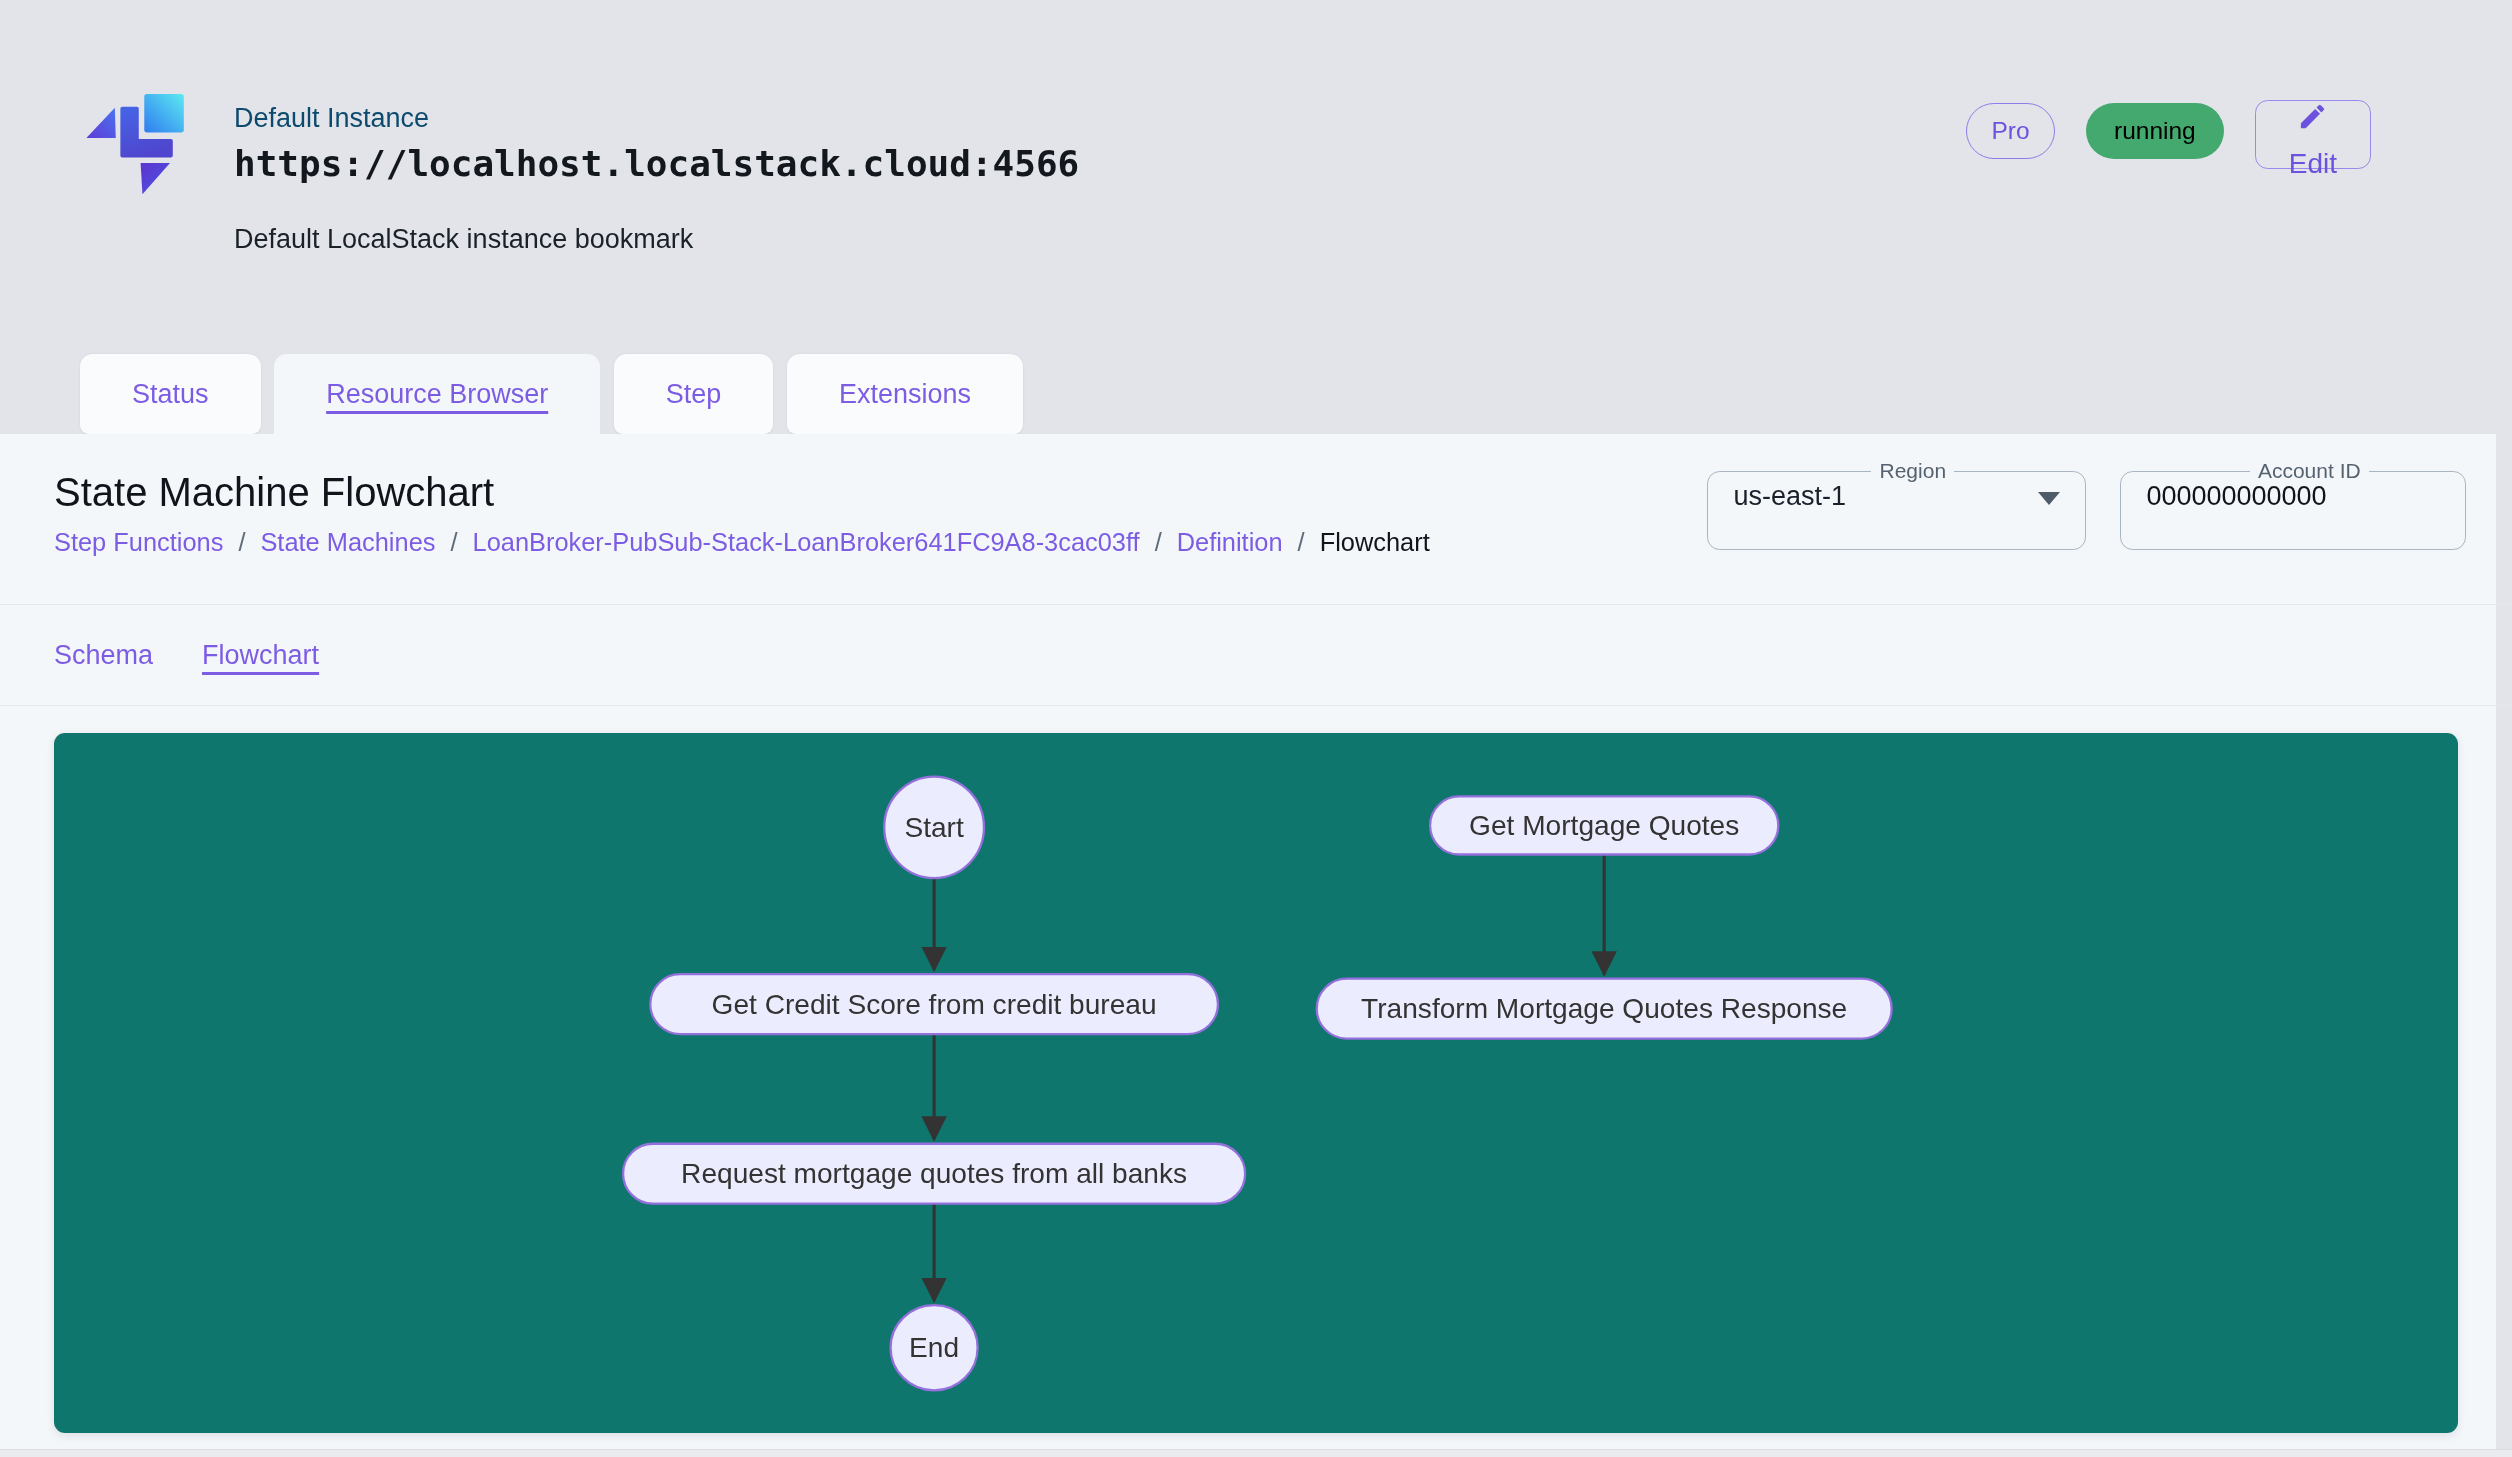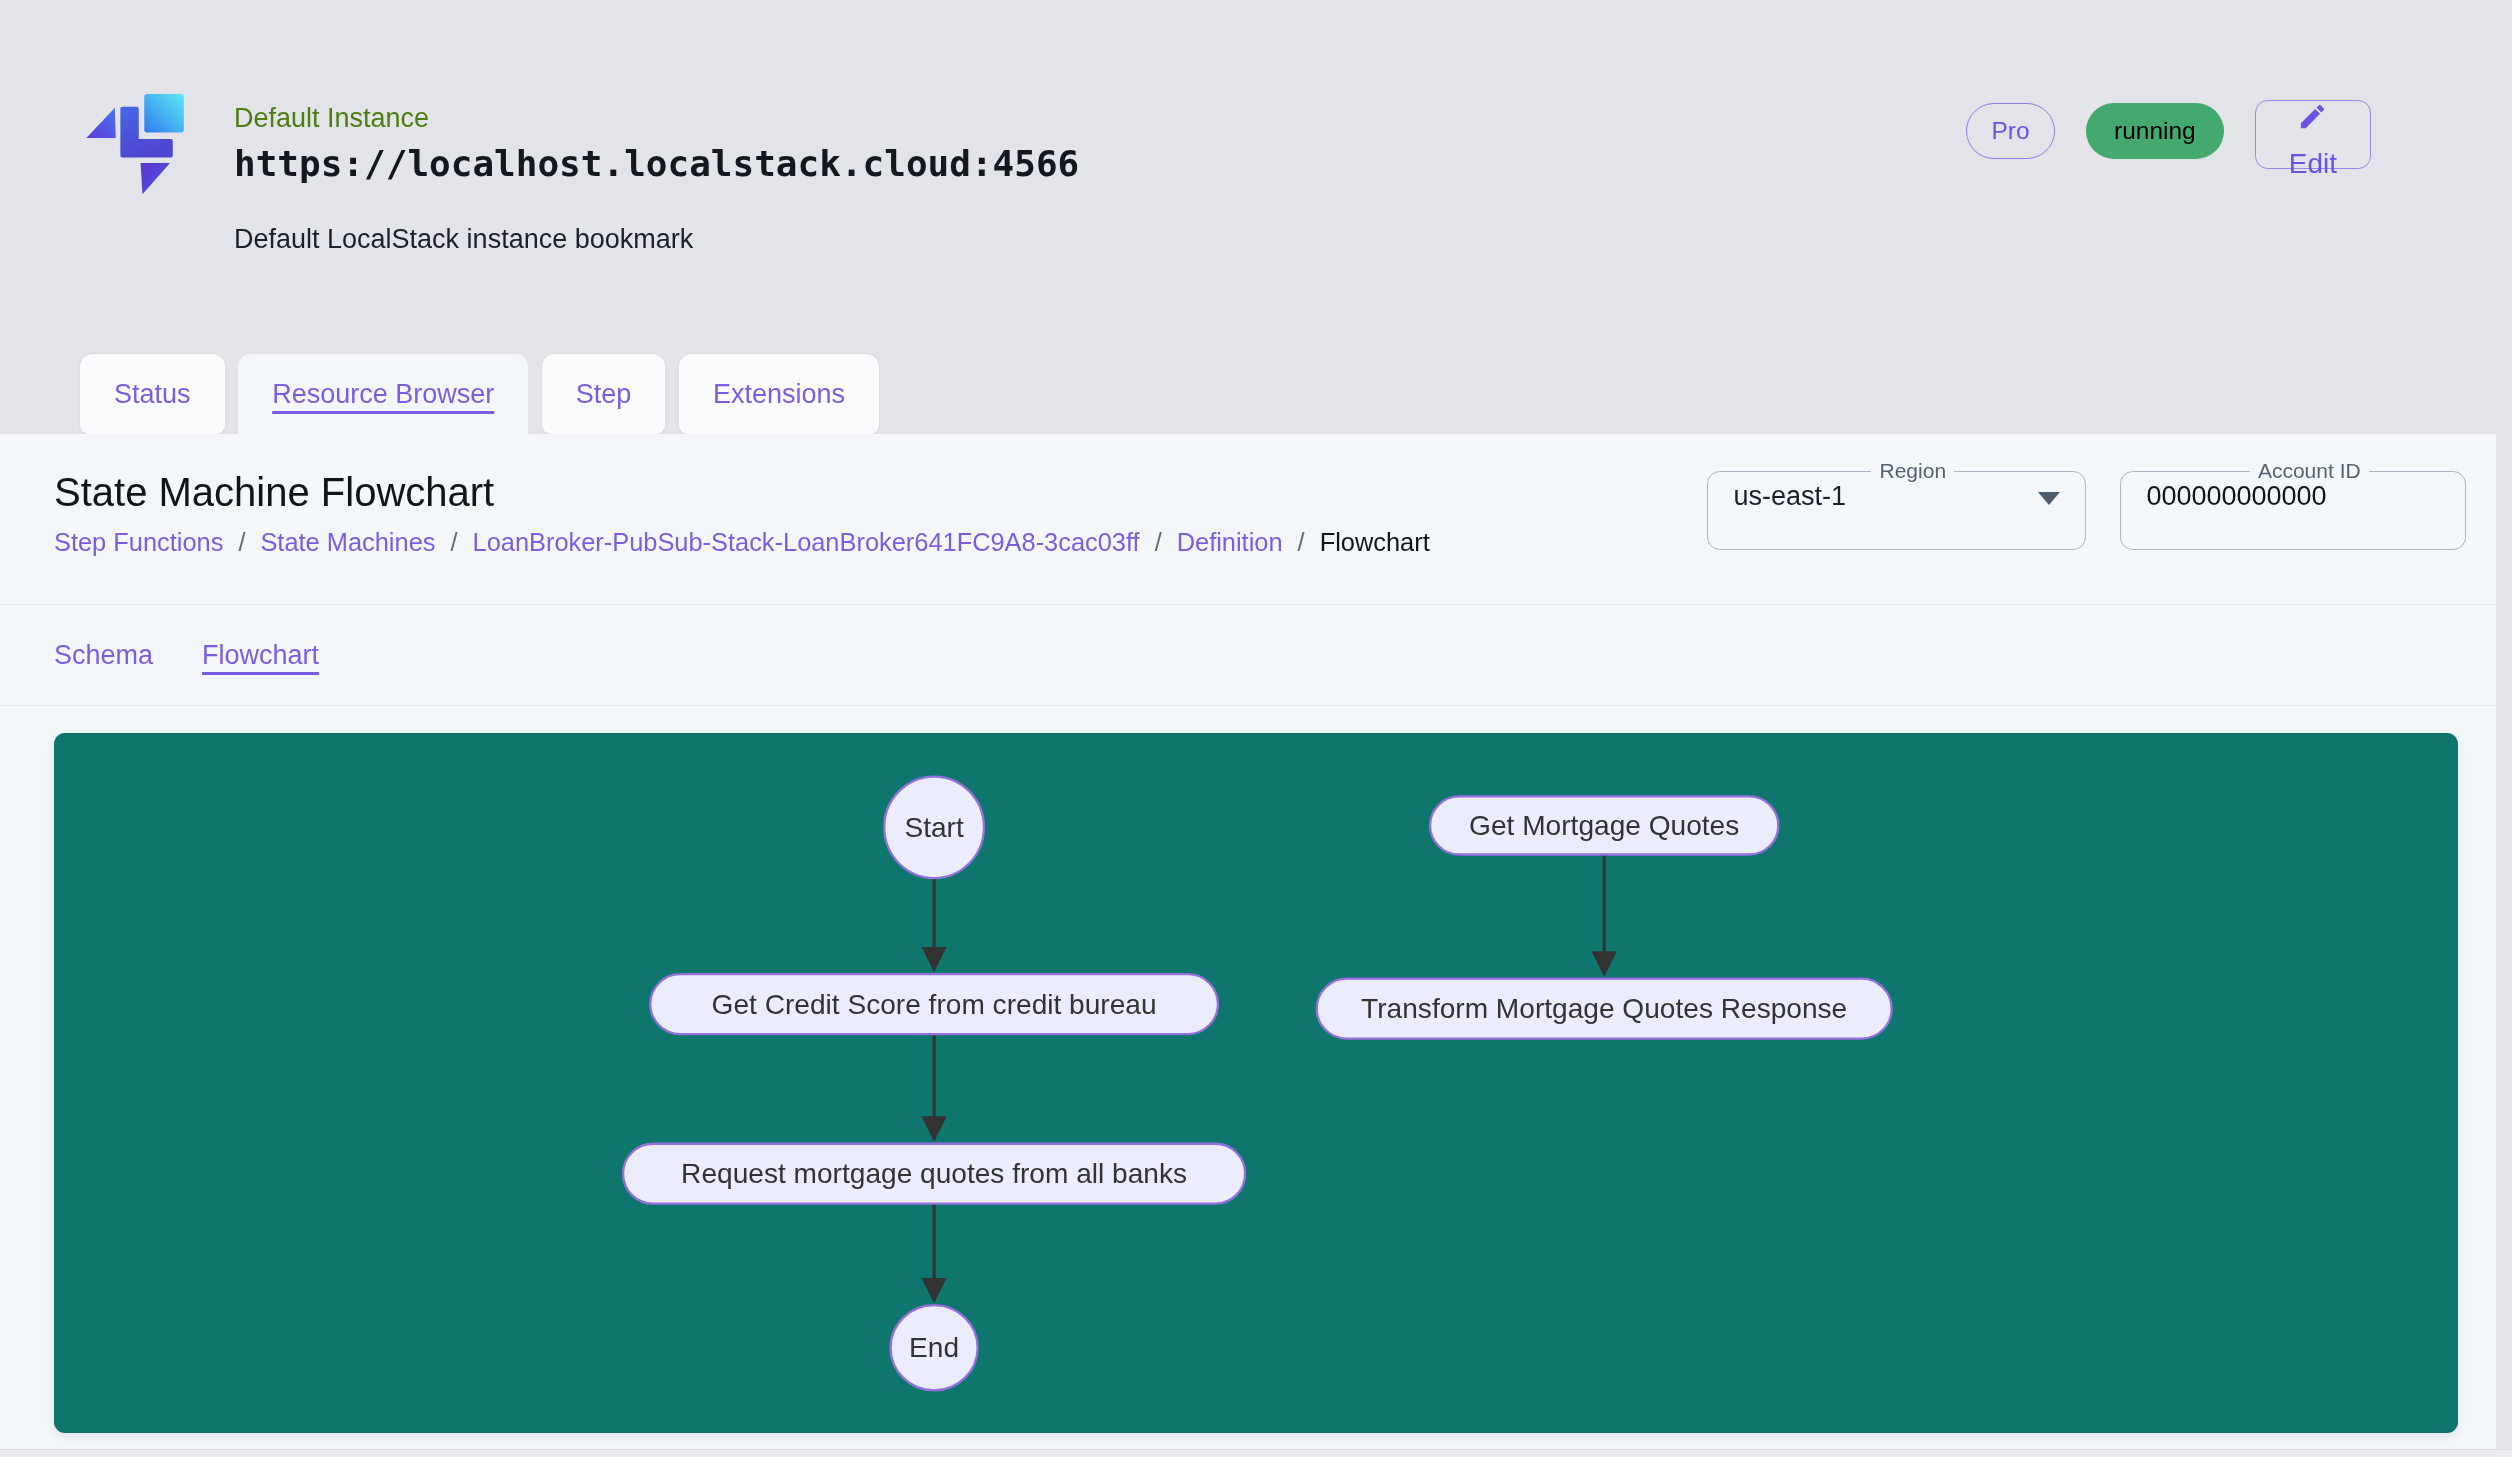--- a/index.html
+++ b/index.html
@@ -3,35 +3,35 @@
 <meta charset="utf-8">
 <style>
   * { margin:0; padding:0; box-sizing:border-box; }
   html,body { width:2512px; height:1457px; }
   body { font-family:"Liberation Sans", sans-serif; background:#e2e4e9; overflow:hidden; }
   .screen { position:relative; width:2512px; height:1457px; background:#e2e4e9; }
 
   
   .logo { position:absolute; left:85px; top:93px; }
   .inst-block { position:absolute; left:234px; top:102px; }
-  .inst-name { font-size:27px; color:#4d7c0f; line-height:1.2; }
+  .inst-name { font-size:27px; color:#0c4a6e; line-height:1.2; }
   .inst-url  { font-family:"DejaVu Sans Mono", monospace; font-weight:bold; font-size:36px; color:#13181e; margin-top:9px; }
   .inst-desc { font-size:27px; color:#1b2129; margin-top:40px; }
   .header-actions { position:absolute; top:100px; right:141px; display:flex; align-items:flex-start; gap:31px; }
   .pill { display:inline-flex; align-items:center; justify-content:center; height:56px; border-radius:28px; font-size:24.5px; padding:0 24.5px; margin-top:2.7px; }
   .pill-pro { border:1.8px solid #8f7ce9; color:#6c52de; background:transparent; }
   .pill-running { background:#44a96e; color:#000000; padding:0 28px; }
   .edit-btn { display:inline-flex; align-items:center; gap:16.3px; height:69px; margin-top:0;
               padding:0 33px; border:1.8px solid #9a89ec; border-radius:12.7px; background:transparent;
               color:#6c52de; font-size:28px; font-family:"Liberation Sans",sans-serif; cursor:pointer;flex-direction:column; }
 
   
   .tabs { position:absolute; left:80px; top:354px; height:80px; display:flex; gap:13.6px; }
   .tab { height:80px; background:#fafbfd; border-radius:12.7px 12.7px 9px 9px; color:#7c5ce3;
-         font-size:27px; display:flex; align-items:center; justify-content:center; padding:0 34px;
+         font-size:27px; display:flex; align-items:center; justify-content:center; padding:0 52px;
          box-shadow:0 0.9px 2.7px rgba(25,35,55,0.07); cursor:pointer; }
   .tab.active { background:#f4f7fa; border-radius:12.7px 12.7px 0 0; box-shadow:none; }
   .tab.active span { text-decoration:underline; text-underline-offset:8.2px; text-decoration-thickness:2.7px; }
 
   
   .panel { position:absolute; left:0; top:434px; width:2496px; height:1015px; background:#f4f7fa; }
   .page-title { position:absolute; left:54px; top:36px; font-size:40px; font-weight:500; color:#10151b; letter-spacing:0; }
   .breadcrumb { position:absolute; left:54px; top:94px; font-size:25.4px; display:flex; gap:15px; align-items:center; white-space:nowrap; }
   .crumb-link { color:#7c5ce3; cursor:pointer; }
   .crumb-sep { color:#5f6b7a; }

